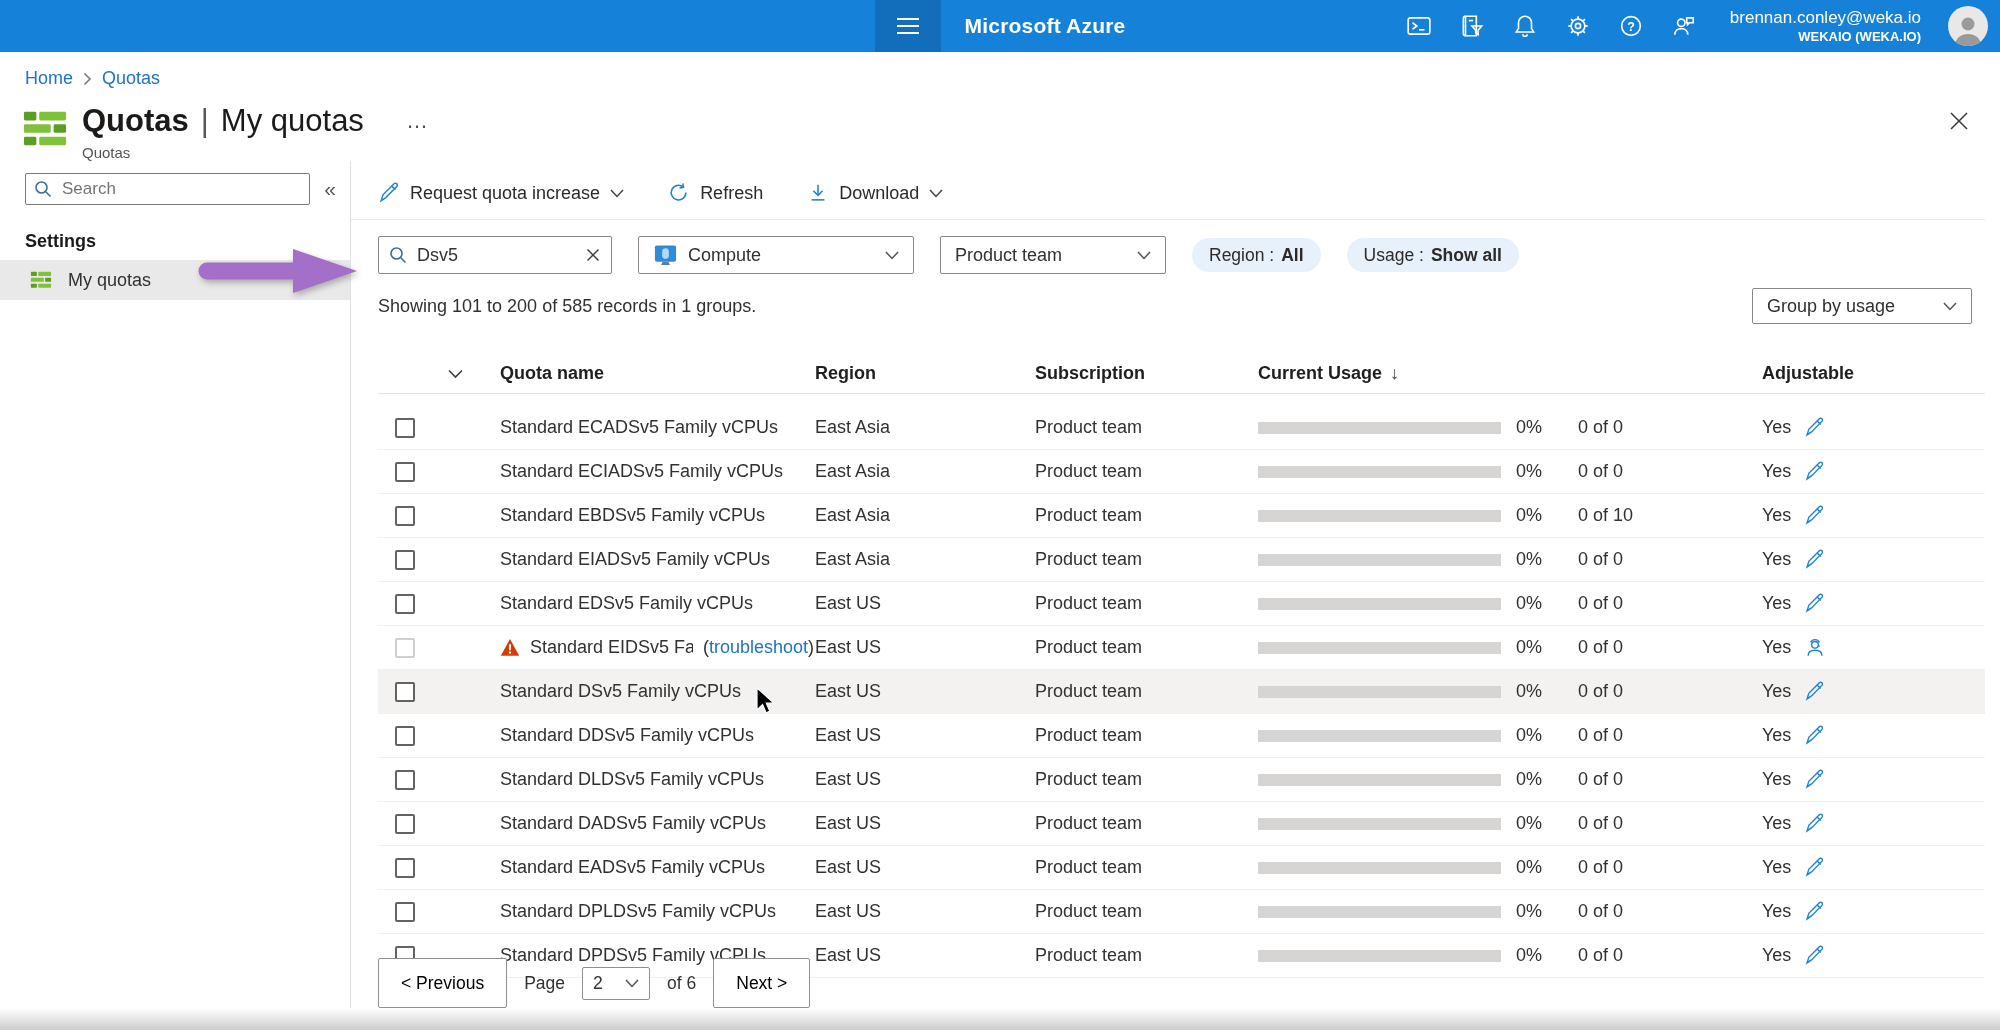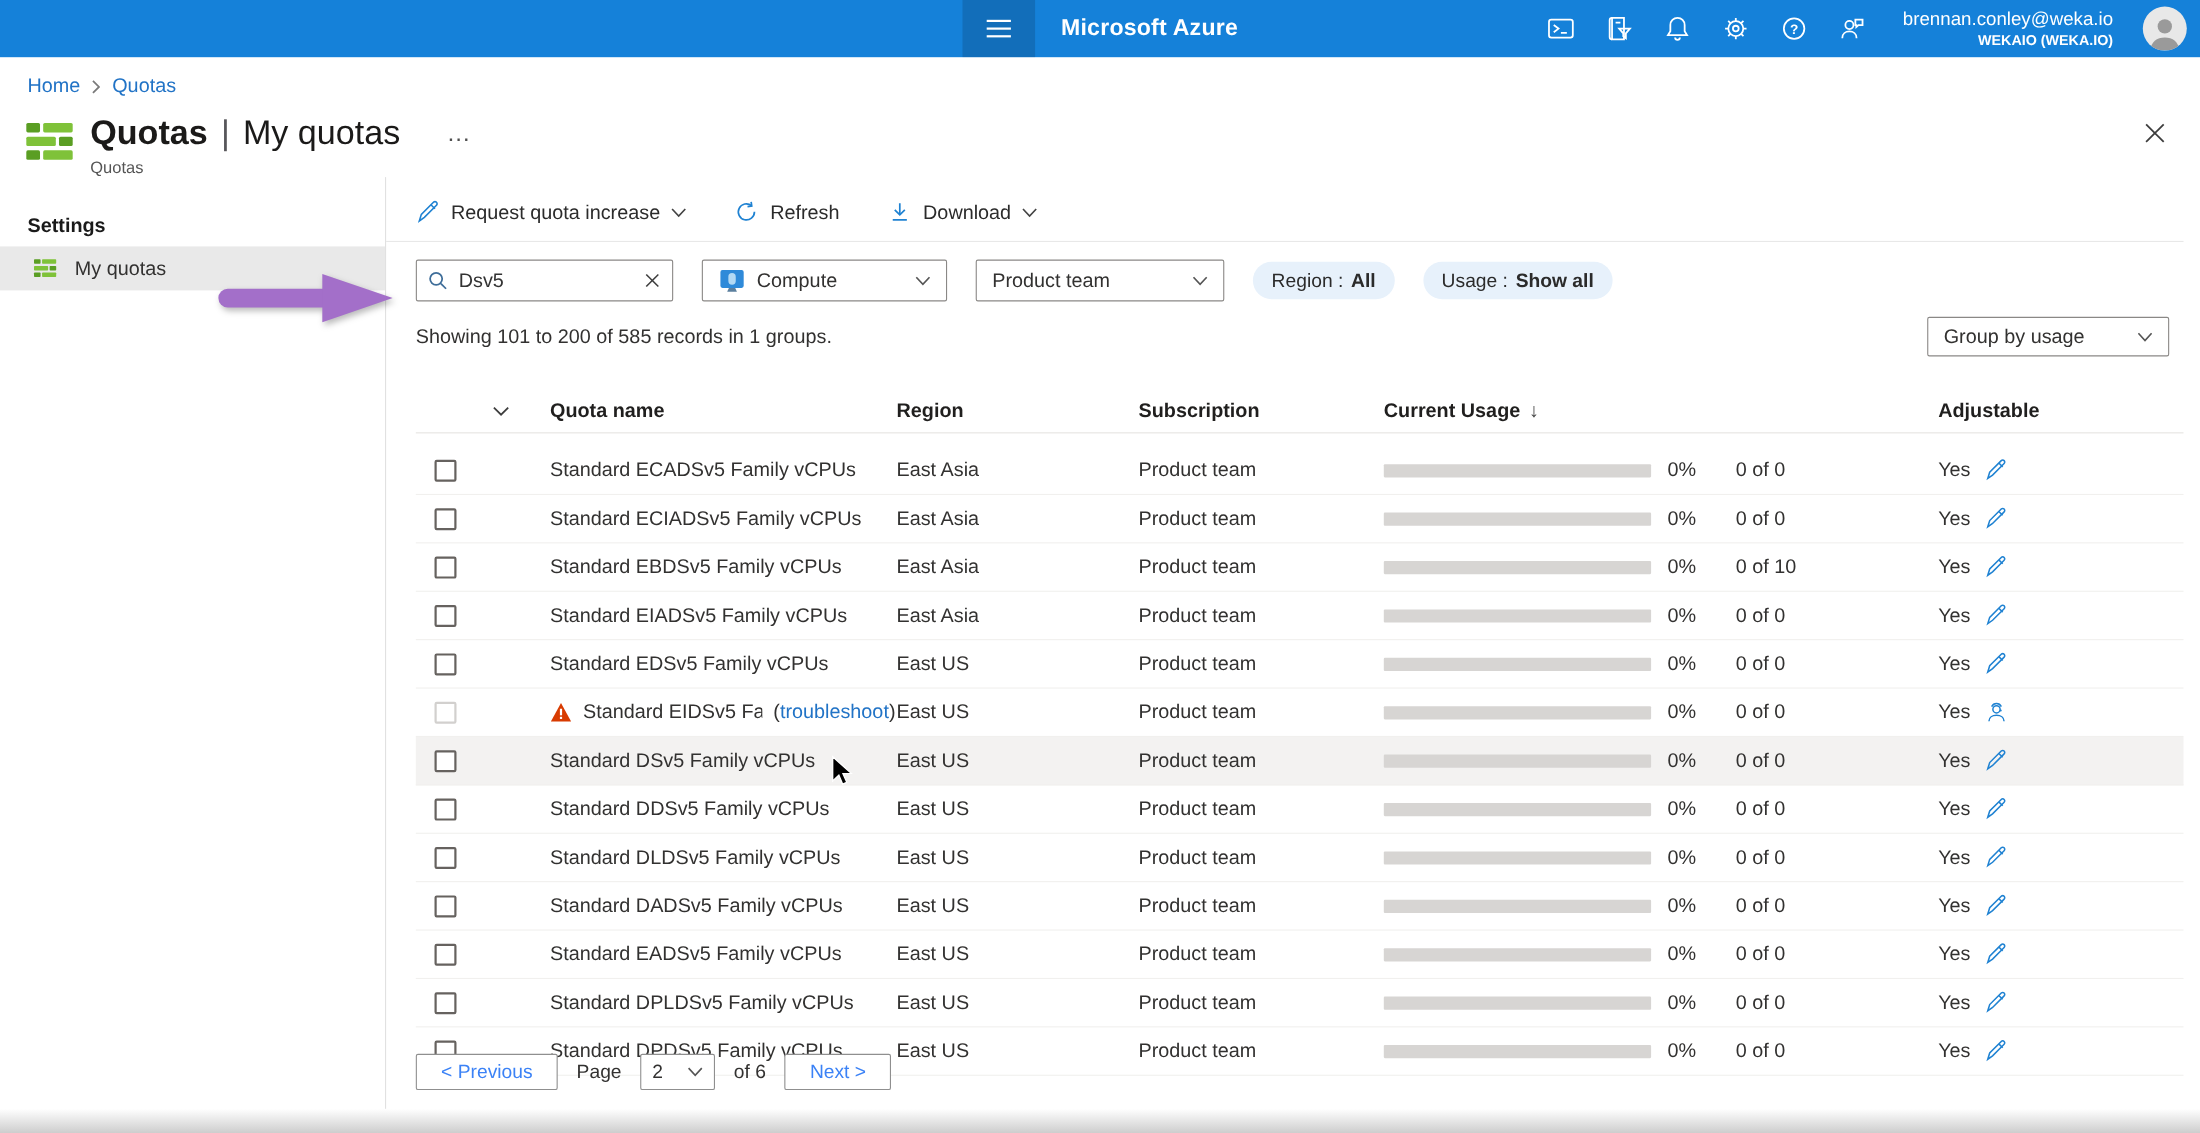--- a/index.html
+++ b/index.html
@@ -49,21 +49,21 @@
   .main { flex:1; position:relative; padding-left:27px; }
   .cmdbar { display:flex; align-items:center; gap:44px; height:36px; margin-top:14px; font-size:18px; color:#2b2b2b; }
   .cmd { display:flex; align-items:center; gap:10px; cursor:pointer; }
   .cmd-divider { height:1px; background:#e8e8e8; margin:8px 15px 0 -27px; }
   .filterbar { display:flex; align-items:center; gap:26px; margin-top:16px; }
   .fsearch { width:234px; height:38px; border:1px solid #8a8886; border-radius:2px; display:flex; align-items:center; gap:10px; padding:0 10px; }
   .fsearch input { flex:1; border:none; outline:none; font-size:18px; font-family:inherit; color:#333; min-width:0; }
   .clear-x { cursor:pointer; display:flex; }
   .fselect { height:38px; border:1px solid #8a8886; border-radius:2px; display:flex; align-items:center; gap:10px; padding:0 14px; font-size:18px; cursor:pointer; background:#fff; }
   .fselect .chev { margin-left:auto; display:flex; }
-  .fselect.svc { width:223px; }
+  .fselect.svc { width:276px; }
   .fselect.team { width:226px; }
   .pill { height:34px; border-radius:17px; background:var(--pill-bg,#e7f1fb); display:flex; align-items:center; padding:0 17px; font-size:17.5px; gap:7px; cursor:pointer; color:#2b2b2b; }
   .pill b { font-weight:700; }
   .summaryrow { position:relative; margin-top:12px; height:40px; display:flex; align-items:center; }
   .summary { font-size:18px; }
   .groupby { position:absolute; right:28px; top:2px; width:220px; height:36px; }
 
   
   .grid { display:grid; grid-template-columns:122px 315px 220px 223px 258px 62px 184px 42px 1fr; align-items:center; }
   .thead { height:40px; margin-top:28px; margin-right:15px; font-size:18px; font-weight:700; color:#201f1e; border-bottom:1px solid #e5e4e2; }
@@ -78,21 +78,21 @@
   .c-name { display:flex; align-items:center; gap:10px; white-space:nowrap; }
   .warn-ic { display:flex; }
   .qn.clip { display:inline-block; max-width:163px; overflow:hidden; white-space:nowrap; }
   .lk-wrap { white-space:nowrap; }
   .lk { color:var(--link-blue,#2173c6); text-decoration:none; cursor:pointer; }
   .bar { display:block; width:243px; height:12px; background:var(--progress-track,#d7d5d3); border-radius:1px; }
   .c-ic { display:flex; cursor:pointer; }
 
   
   .pager { position:absolute; left:27px; top:797px; display:flex; align-items:center; gap:17px; font-size:17.5px; }
-  .pbtn { height:33px; border:1px solid #8f8f8f; border-radius:2px; background:#fff; padding:0 22px; font-size:17.5px; font-family:inherit; color:#3b82f6; cursor:pointer; }
+  .pbtn { height:50px; border:1px solid #8f8f8f; border-radius:2px; background:#fff; padding:0 22px; font-size:17.5px; font-family:inherit; color:#000000; cursor:pointer; }
   .pselect { width:68px; height:33px; border:1px solid #8f8f8f; border-radius:2px; background:#fff; display:flex; align-items:center; justify-content:space-between; padding:0 10px; cursor:pointer; }
   .footer-strip { position:absolute; left:0; bottom:0; width:100%; height:22px; background:linear-gradient(#ffffff,#cdcdcd); }
 
   .annot-arrow { position:absolute; left:195px; top:243px; z-index:6; filter:drop-shadow(2px 3px 3px rgba(0,0,0,.28)); }
   .mouse-cursor { position:absolute; left:752px; top:686px; z-index:7; }
 </style>
 </head>
 <body>
 
 <div class="topbar">
@@ -197,20 +197,30 @@
 </div>
 <span class="close-x">
   <svg width="26" height="26" viewBox="0 0 26 26">
       <line x1="5" y1="5" x2="21" y2="21" stroke="#3d3d3d" stroke-width="1.6"></line>
       <line x1="21" y1="5" x2="5" y2="21" stroke="#3d3d3d" stroke-width="1.6"></line>
     </svg>
 </span>
 
 <div class="content">
   <div class="sidebar">
+    <div class="side-search-row">
+      <div class="side-search">
+        <svg width="18" height="18" viewBox="0 0 18 18">
+            <circle cx="7.5" cy="7.5" r="5.5" fill="none" stroke="#3e6d99" stroke-width="1.6"></circle>
+            <line x1="11.8" y1="11.8" x2="16.5" y2="16.5" stroke="#3e6d99" stroke-width="1.6"></line>
+          </svg>
+        <input placeholder="Search" style="">
+      </div>
+      <span class="collapse">«</span>
+    </div>
     <div class="side-section">Settings</div>
     <div class="side-item selected">
       <span style="display:flex">
         <svg width="22" height="22" viewBox="0 0 48 48">
           <rect x="2" y="6" width="13" height="9" rx="1.5" fill="#5a9e23"></rect>
             <rect x="18" y="6" width="28" height="9" rx="1.5" fill="#7fc239"></rect>
           <rect x="2" y="19" width="28" height="9" rx="1.5" fill="#7fc239"></rect>
             <rect x="33" y="19" width="13" height="9" rx="1.5" fill="#5a9e23"></rect>
           <rect x="2" y="32" width="13" height="9" rx="1.5" fill="#5a9e23"></rect>
             <rect x="18" y="32" width="28" height="9" rx="1.5" fill="#7fc239"></rect>

